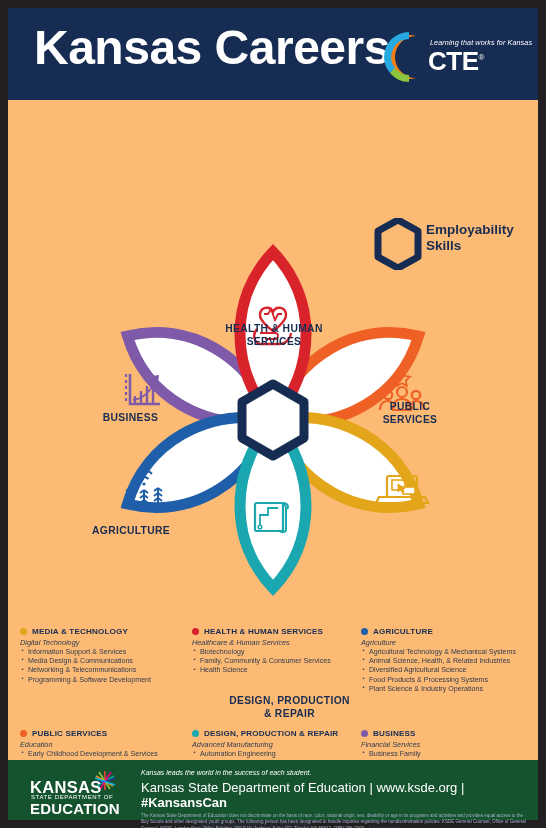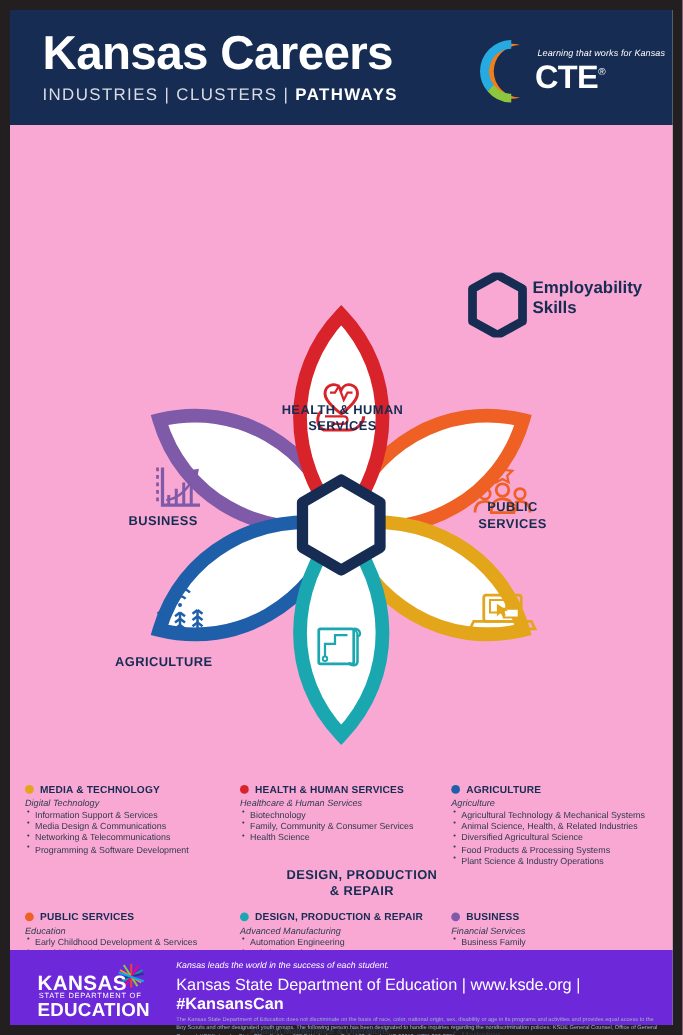--- a/index.html
+++ b/index.html
@@ -16,21 +16,21 @@
     display:flex; flex-direction:column;
   }
 
   
   .header {
     background:#162c52; height:92px;
     position:relative; flex:none;
   }
   .title-wrap { position:absolute; left:26px; top:16px; }
   .poster-title {
-    color:#ffffff; font-size:38px; font-weight:bold;
+    color:#ffffff; font-size:48px; font-weight:bold;
     letter-spacing:-0.5px; line-height:1.02;
   }
   .subtitle {
     color:#d9dde5; font-size:13.5px; letter-spacing:1.1px;
     margin-top:5px;
   }
   .subtitle .b { color:#ffffff; font-weight:bold; }
 
   .cte-logo { position:absolute; right:22px; top:22px; width:140px; height:54px; }
   .cte-tag {
@@ -38,21 +38,21 @@
     color:#ffffff; font-size:7.2px; font-style:italic;
     white-space:nowrap; letter-spacing:0.1px;
   }
   .cte-word {
     position:absolute; left:52px; top:16px;
     color:#ffffff; font-size:26px; font-weight:bold; letter-spacing:-0.5px;
   }
   .cte-reg { font-size:8px; vertical-align:super; font-weight:normal; }
 
   
-  .body-area { flex:1; position:relative; background:#f9a8d4;padding-left:32px; }
+  .body-area { flex:1; position:relative; background:#fdba74;padding-left:32px; }
 
   .emp-skills { position:absolute; left:366px; top:118px; width:150px; height:52px; }
   .emp-text {
     position:absolute; left:52px; top:4px;
     color:#162c52; font-size:13.5px; font-weight:bold; line-height:1.22;
   }
 
   .diagram { position:absolute; left:0px; top:105px; width:530px; height:420px; }
 
   .petal-label {
@@ -92,21 +92,21 @@
   .lg-item {
     color:#2f3b50; font-size:7.1px; line-height:1.32;
     padding-left:8px; position:relative;
   }
   .lg-item:before {
     content:"\2022"; position:absolute; left:1.5px; top:-0.5px; font-size:6px;
   }
 
   
   .footer {
-    flex:none; height:60px; background:#6d28d9;
+    flex:none; height:60px; background:#14532d;
     position:relative;
     padding-left:12px;
   }
   .ksde-logo { position:absolute; left:22px; top:10px; width:105px; height:42px; }
   .ksde-k {
     color:#ffffff; font-size:16.5px; font-weight:bold; letter-spacing:0.3px;
     position:absolute; left:0; top:8px;
   }
   .ksde-mid {
     color:#ffffff; font-size:6px; letter-spacing:0.6px;
@@ -127,27 +127,20 @@
   }
 </style>
 </head>
 <body>
 
 <div class="poster">
 
   <div class="header">
     <div class="title-wrap">
       <div class="poster-title">Kansas Careers</div>
-      <div class="subtitle">
-        <span>INDUSTRIES</span>
-        <span>|</span>
-        <span>CLUSTERS</span>
-        <span>|</span>
-        <span class="b">PATHWAYS</span>
-      </div>
     </div>
 
     <div class="cte-logo">
       <svg width="50" height="54" viewBox="0 0 50 54">
         <path d="M40 6 A22 22 0 1 0 40 48 A17 17 0 1 1 40 6 Z" fill="#F07F1A"></path>
         <path d="M33 2 A25 25 0 0 0 8 27 A25 25 0 0 0 14 43 L19 38 A18 18 0 0 1 33 9 Z" fill="#27A9E1"></path>
         <path d="M14 43 A25 25 0 0 0 33 52 L33 45 A18 18 0 0 1 19 38 Z" fill="#8CC63F"></path>
       </svg>
       <div class="cte-tag">Learning that works for Kansas</div>
       <div class="cte-word"><span>CTE</span><span class="cte-reg">®</span></div>

